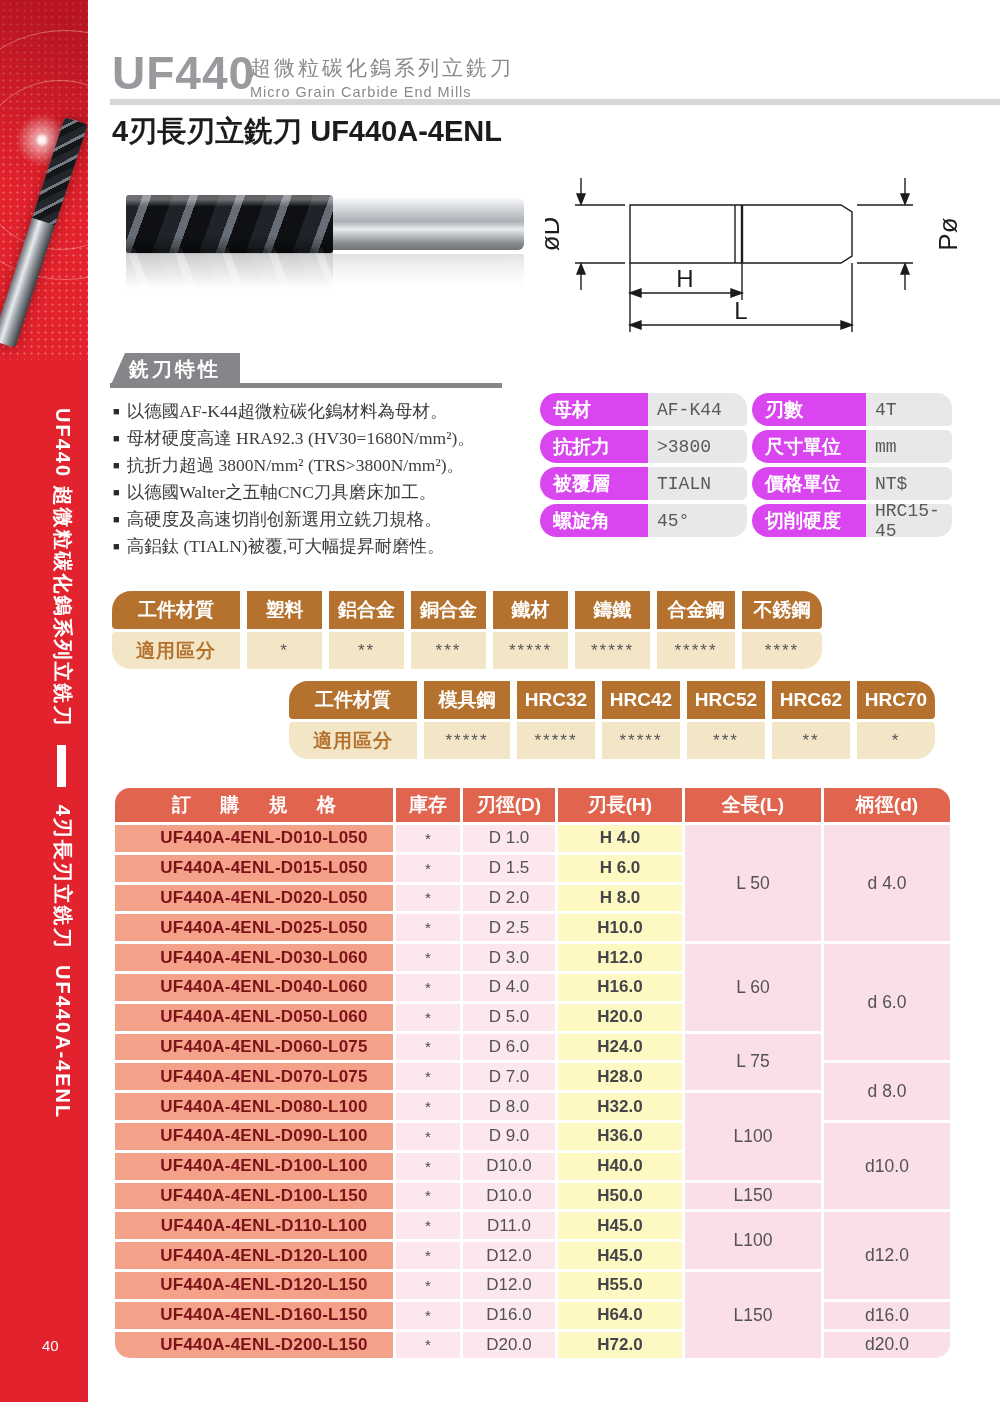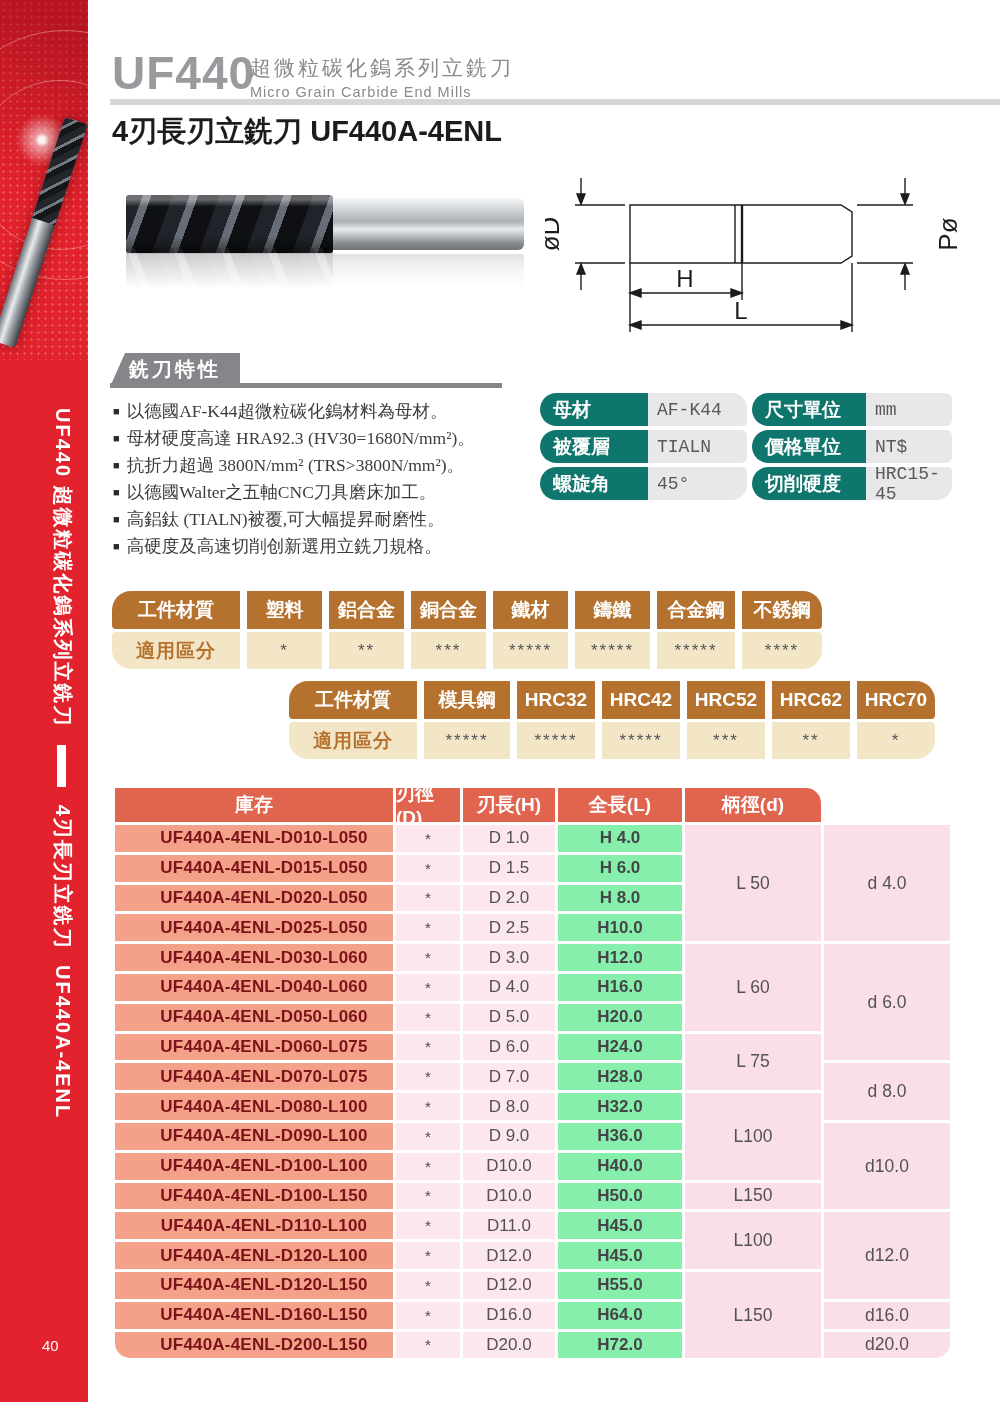--- a/index.html
+++ b/index.html
@@ -62,21 +62,21 @@
   .feat-list { position:absolute; left:113px; top:398px; width:432px;
     font-family:"Liberation Serif","DejaVu Serif",serif; font-size:17.5px; color:#3c3c40; }
   .feat-item { line-height:27px; }
   .feat-item::before { content:"■"; font-size:11px; color:#2b2b2e; margin-right:7px; vertical-align:2px; }
 
   
   .spec-col { position:absolute; display:flex; flex-direction:column; gap:4px; }
   .spec-left { left:540px; top:393px; }
   .spec-right { left:752px; top:393px; }
   .spec-row { display:flex; height:33px; }
-  .spec-label { background:#0f766e; color:#fff; font-weight:bold; font-size:19px;
+  .spec-label { background:#d946ef; color:#fff; font-weight:bold; font-size:19px;
     display:flex; align-items:center; padding-left:13px; border-radius:17px 0 0 17px; }
   .spec-left .spec-label { width:108px; } .spec-right .spec-label { width:114px; }
   .spec-value { background:#e8e8ea; color:#59595c; font-size:18px;
     display:flex; align-items:center; padding-left:9px; border-radius:0 6px 6px 0;font-family:Liberation Mono, monospace; }
   .spec-left .spec-value { width:99px; } .spec-right .spec-value { width:86px; }
   .spec-row.first .spec-value { border-radius:0 15px 4px 0; }
   .spec-row.last  .spec-value { border-radius:0 4px 15px 0; }
 
   
   .mat-table { position:absolute; display:grid; column-gap:7px; row-gap:3px; }
@@ -93,21 +93,21 @@
     grid-template-columns:278px 64px 92px 124px 136px 126px;
     grid-template-rows:34px repeat(18, 26.8px); column-gap:3px; row-gap:3px; }
   .ot-h { background:#e0644e; color:#fff; font-weight:bold; font-size:19px; display:flex; align-items:center; justify-content:center; }
   .ot-h.c0 { border-radius:15px 0 0 0; letter-spacing:12px; padding-left:12px; }
   .ot-h.c5 { border-radius:0 15px 0 0; }
   .ot-cell { display:flex; align-items:center; justify-content:center; }
   .ot-code { background:#f3a289; color:#7c1219; font-weight:bold; font-size:17px; letter-spacing:.2px;padding-left:20px; }
   .ot-code.lastrow { border-radius:0 0 0 15px; }
   .ot-stock { background:#fbe7ec; color:#4a4a4e; font-size:15px; }
   .ot-d { background:#fbe7ec; color:#525256; font-size:17px; }
-  .ot-hcol { background:#86efac; color:#454549; font-weight:bold; font-size:17px; }
+  .ot-hcol { background:#fef9c3; color:#454549; font-weight:bold; font-size:17px; }
   .ot-l, .ot-dd { background:#fbdfe6; color:#525256; font-size:17.5px; }
   .ot-dd.lastgroup { border-radius:0 0 15px 0; }
 </style>
 </head>
 <body>
 
 <div class="page">
 
   <div class="sidebar">
     <div class="side-decor">
@@ -182,39 +182,47 @@
     <text x="412" y="74" font-size="26" fill="#1c1c1e" transform="rotate(-90 412 74)" text-anchor="middle" font-family="Liberation Sans, sans-serif">Pø</text>
   </svg>
 
   <div class="feat-underline"></div>
   <div class="feat-box">銑刀特性</div>
   <div class="feat-list">
       <div class="feat-item">以德國AF-K44超微粒碳化鎢材料為母材。</div>
       <div class="feat-item">母材硬度高達 HRA92.3 (HV30=1680N/mm²)。</div>
       <div class="feat-item">抗折力超過 3800N/mm² (TRS&gt;3800N/mm²)。</div>
       <div class="feat-item">以德國Walter之五軸CNC刀具磨床加工。</div>
+      <div class="feat-item">高硬度及高速切削创新選用立銑刀規格。</div>
       <div class="feat-item">高鋁鈦 (TIALN)被覆,可大幅提昇耐磨性。</div>
-      <div class="feat-item">高硬度及高速切削创新選用立銑刀規格。</div>
     </div>
 
   <div class="spec-col spec-left">
       <div class="spec-row first">
         <div class="spec-label">母材</div>
         <div class="spec-value">AF-K44</div>
       </div>
       <div class="spec-row">
+        <div class="spec-label">抗折力</div>
+        <div class="spec-value">&gt;3800</div>
+      </div>
+      <div class="spec-row">
         <div class="spec-label">被覆層</div>
         <div class="spec-value">TIALN</div>
       </div>
       <div class="spec-row last">
         <div class="spec-label">螺旋角</div>
         <div class="spec-value">45°</div>
       </div>
     </div>
   <div class="spec-col spec-right">
+      <div class="spec-row first">
+        <div class="spec-label">刃數</div>
+        <div class="spec-value">4T</div>
+      </div>
       <div class="spec-row">
         <div class="spec-label">尺寸單位</div>
         <div class="spec-value">mm</div>
       </div>
       <div class="spec-row">
         <div class="spec-label">價格單位</div>
         <div class="spec-value">NT$</div>
       </div>
       <div class="spec-row last">
         <div class="spec-label">切削硬度</div>
@@ -251,20 +259,21 @@
       <div class="mat-b rowlabel cfirst">適用區分</div>
       <div class="mat-b">*****</div>
       <div class="mat-b">*****</div>
       <div class="mat-b">*****</div>
       <div class="mat-b">***</div>
       <div class="mat-b">**</div>
       <div class="mat-b clast">*</div>
     </div>
 
   <div class="order-table">
+      <div class="ot-h c0">訂 購 規 格</div>
       <div class="ot-h c1">庫存</div>
       <div class="ot-h c2">刃徑(D)</div>
       <div class="ot-h c3">刃長(H)</div>
       <div class="ot-h c4">全長(L)</div>
       <div class="ot-h c5">柄徑(d)</div>
       <div class="ot-cell ot-code" style="grid-area: 2 / 1;">UF440A-4ENL-D010-L050</div>
       <div class="ot-cell ot-stock" style="grid-area: 2 / 2;">*</div>
       <div class="ot-cell ot-d" style="grid-area: 2 / 3;">D 1.0</div>
       <div class="ot-cell ot-hcol" style="grid-area: 2 / 4;">H 4.0</div>
       <div class="ot-cell ot-code" style="grid-area: 3 / 1;">UF440A-4ENL-D015-L050</div>

